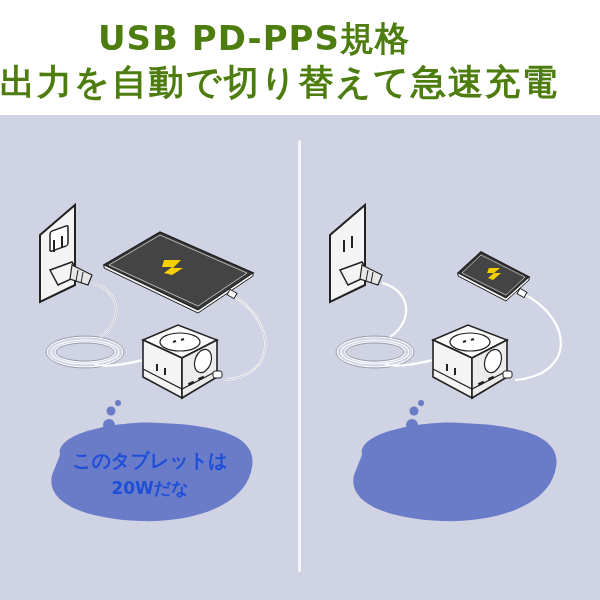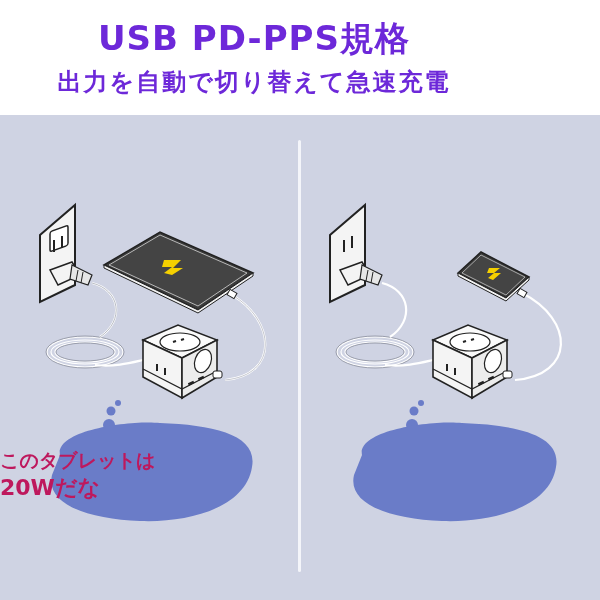--- a/index.html
+++ b/index.html
@@ -5,47 +5,47 @@
     * { margin: 0; padding: 0; box-sizing: border-box; }
     html, body { width: 600px; height: 600px; overflow: hidden; background: #ffffff; }
     body { font-family: "DejaVu Sans", "Liberation Sans", sans-serif; position: relative; }
 
     .header {
       position: absolute; left: 0; top: 0; width: 600px; height: 115px;
       background: #ffffff; text-align: center;
     }
     .title-line {
       position: absolute; left: 0; width: 508px; text-align: center;
-      color: #6d28d9; font-weight: bold; letter-spacing: 1px; white-space: nowrap;
+      color: #4d7c0f; font-weight: bold; letter-spacing: 1px; white-space: nowrap;
     }
     .title-line.l1 { top: 18px; font-size: 34px; line-height: 40px; }
-    .title-line.l2 { top: 62px; font-size: 24px; line-height: 40px; letter-spacing: 2px; }
+    .title-line.l2 { top: 62px; font-size: 35px; line-height: 40px; letter-spacing: 2px; }
 
     .stage {
       position: absolute; left: 0; top: 115px; width: 600px; height: 485px;
       background: #cfd3e3;
     }
     .divider {
       position: absolute; left: 298px; top: 140px; width: 3px; height: 432px;
       background: #f4f5fa; border-radius: 2px;
     }
 
     .panel { position: absolute; top: 115px; width: 300px; height: 485px; }
     .panel.left { left: 0; }
     .panel.right { left: 300px; }
     .panel svg.illustration { position: absolute; left: 0; top: 0; width: 300px; height: 300px; }
 
     .bubble-wrap { position: absolute; top: 280px; left: 0; width: 300px; height: 140px; }
     .bubble-svg { position: absolute; left: 0; top: 0; width: 300px; height: 140px; }
     .bubble-text {
-      position: absolute; left: 0; width: 300px; 
-      color: #be185d; font-weight: bold; white-space: nowrap;
+      position: absolute; left: 0; width: 300px; text-align: center;
+      color: #1d4ed8; font-weight: bold; white-space: nowrap;
     }
     .bubble-text.t1 { top: 52px; font-size: 19px; line-height: 26px; }
-    .bubble-text.t2 { top: 80px; font-size: 22px; line-height: 26px; }
+    .bubble-text.t2 { top: 80px; font-size: 17px; line-height: 26px; }
   </style>
 </head>
 <body>
 
 <div class="header">
   <div class="title-line l1">USB PD-PPS規格</div>
   <div class="title-line l2">出力を自動で切り替えて急速充電</div>
 </div>
 
 <div class="stage"></div>

